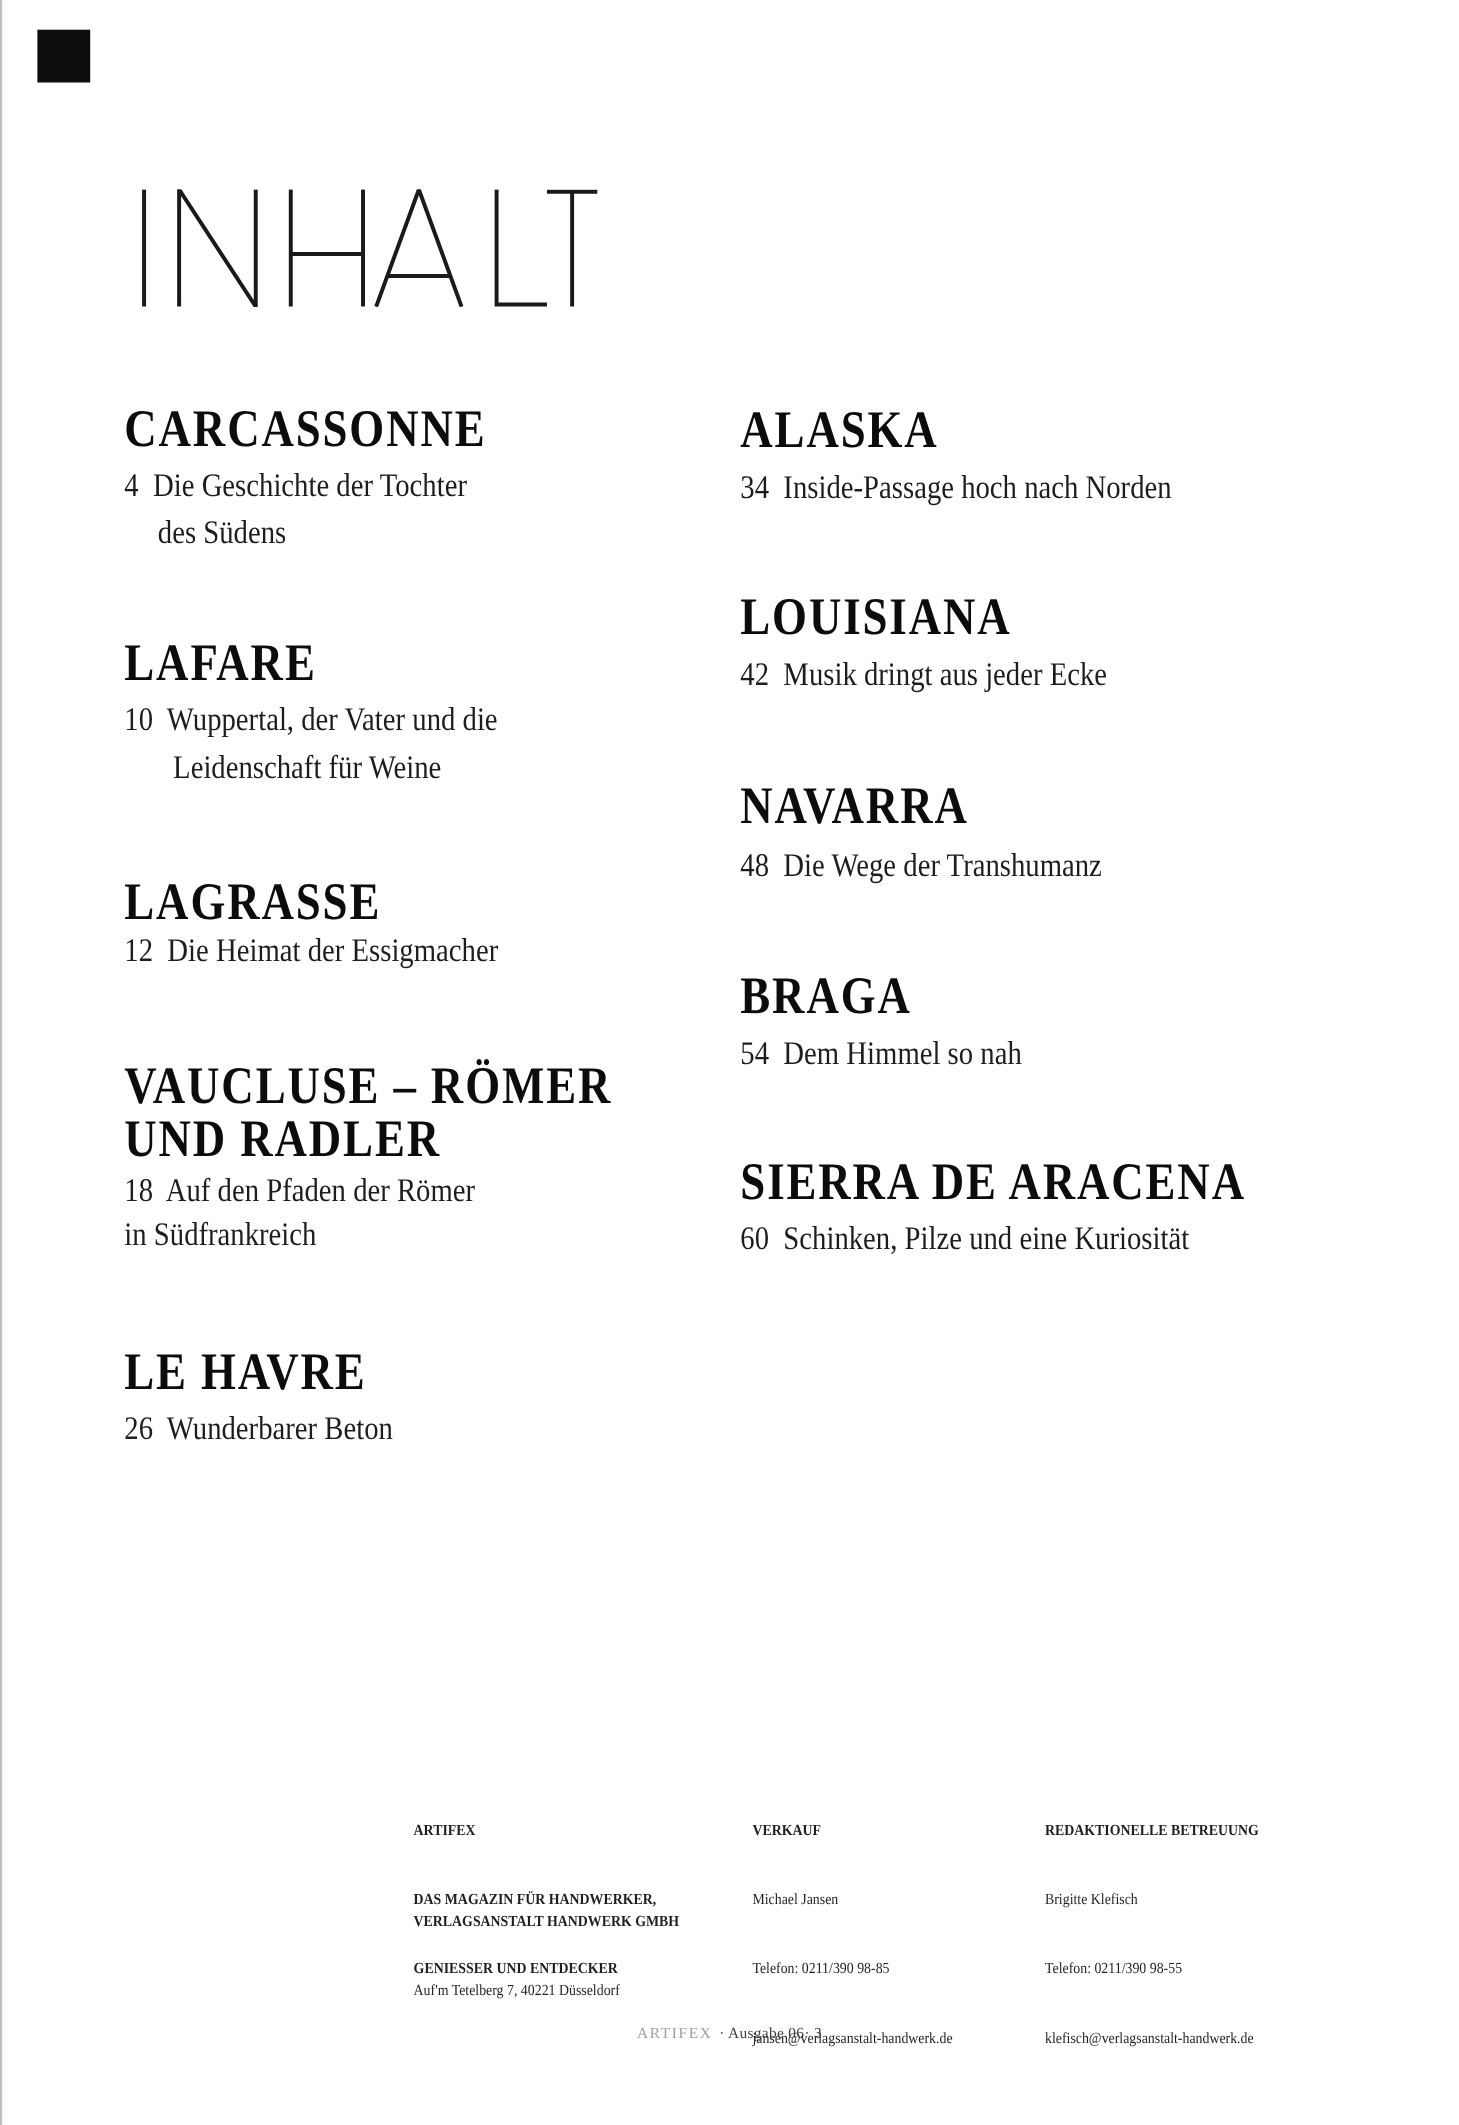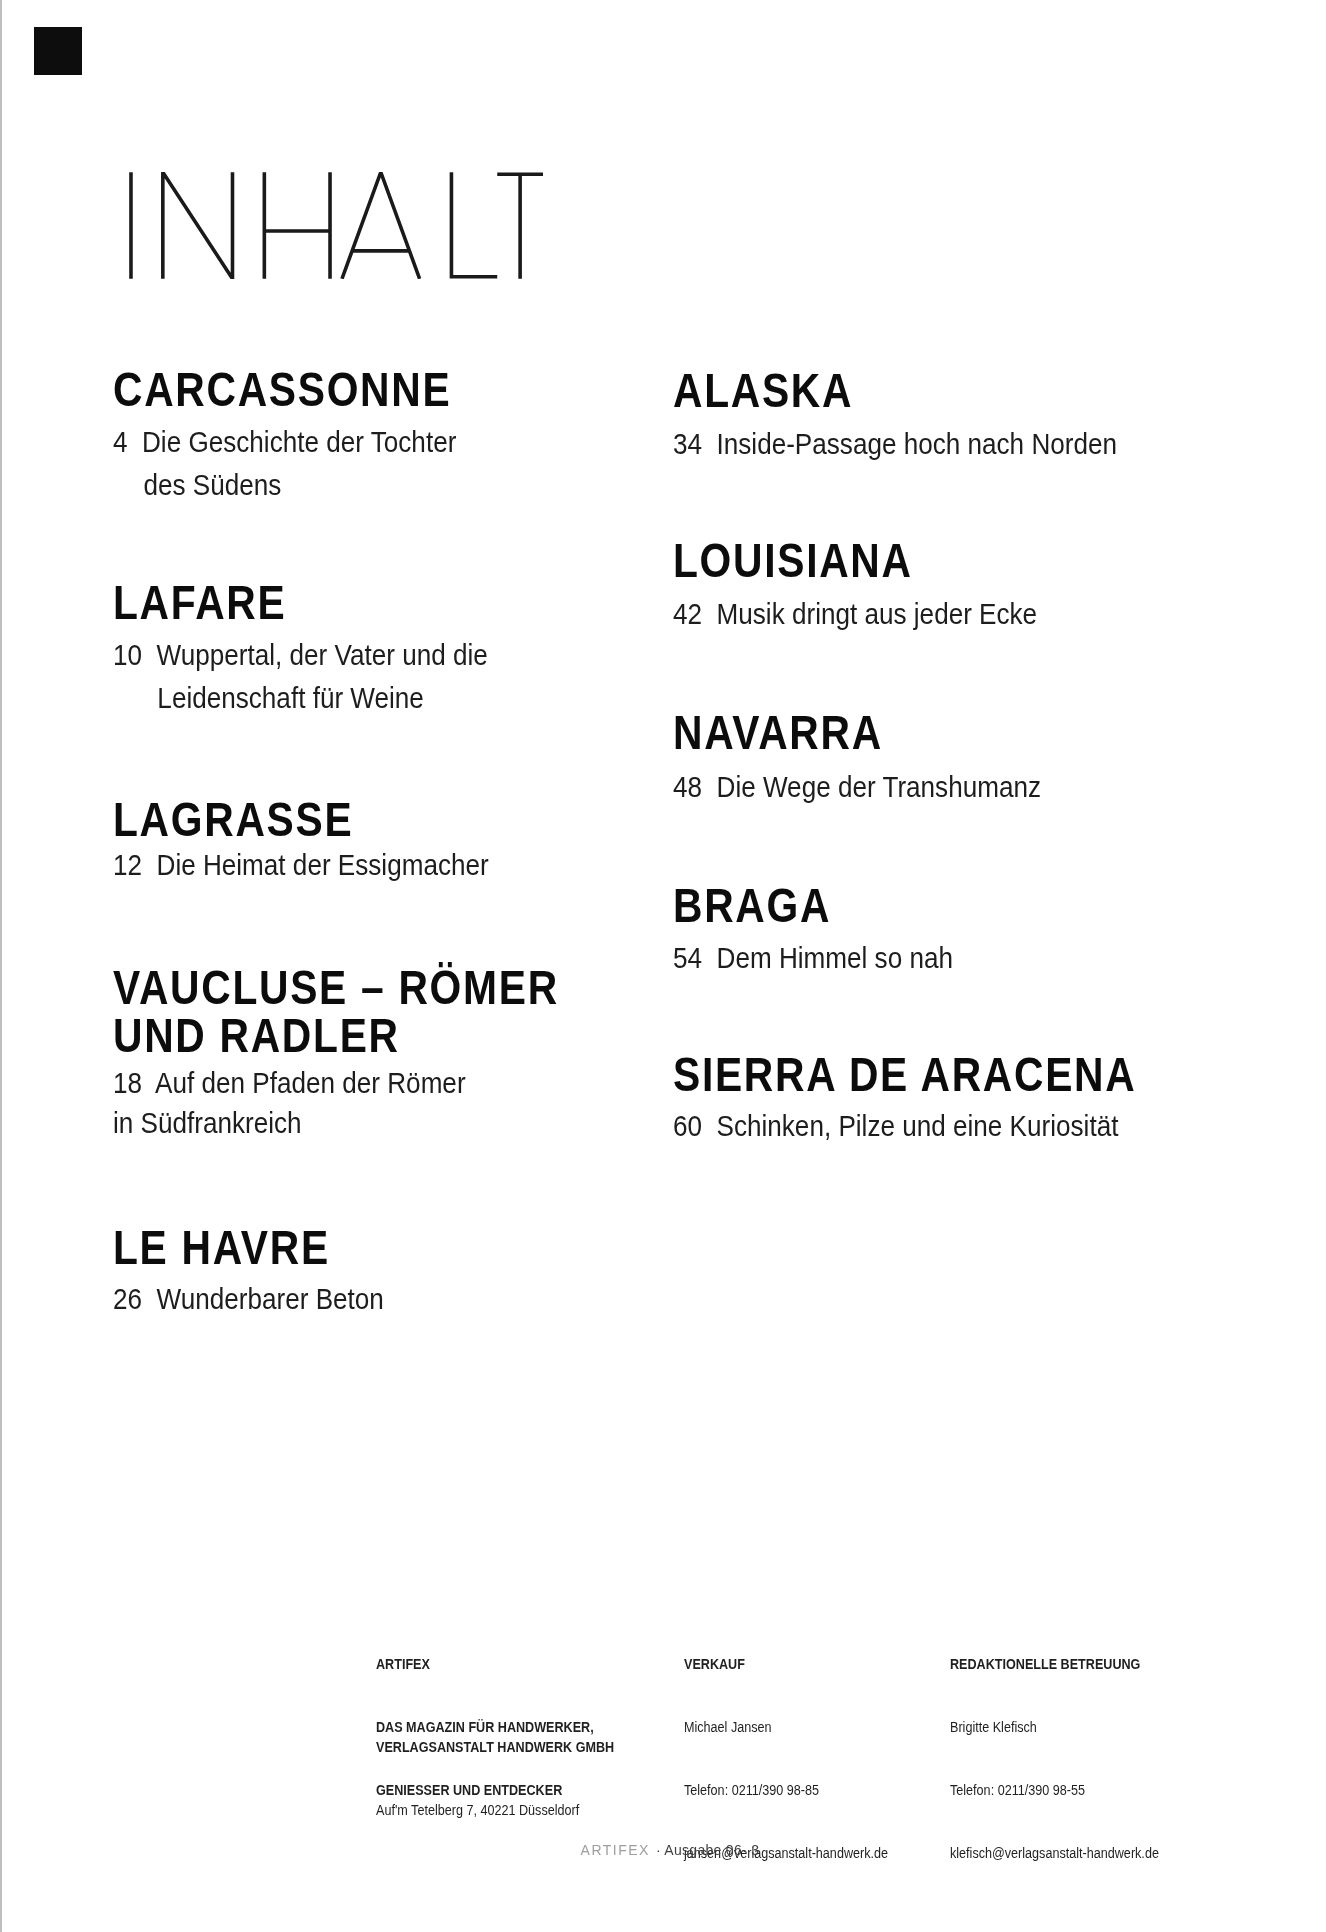--- a/index.html
+++ b/index.html
@@ -1,19 +1,19 @@
 <!DOCTYPE html>
 <html><head>
 <meta charset="utf-8">
 <style>
   html,body{margin:0;padding:0;background:#ffffff;}
   body{width:1326px;height:1932px;}
   .page{
     position:relative;width:1326px;height:1932px;background:#ffffff;overflow:hidden;
-    font-family:Liberation Sans, sans-serif;color:#1d1d1d;
+    font-family:Liberation Serif, serif;color:#1d1d1d;
   }
   .edge-line{position:absolute;left:0;top:0;width:2px;height:100%;background:#bfbfbf;}
   .corner-square{position:absolute;left:34px;top:27px;width:48px;height:48px;background:#0d0d0d;}
   .title-svg{position:absolute;left:127px;top:172px;}
   .title-svg path{stroke:#1a1a1a;stroke-width:3.6;fill:none;}
   .sec-title{
     position:absolute;font-weight:bold;font-size:48px;line-height:48px;letter-spacing:2px;
     color:#0c0c0c;transform:scaleX(0.85);transform-origin:0 0;white-space:pre-wrap;
   }
   .sec-body{

